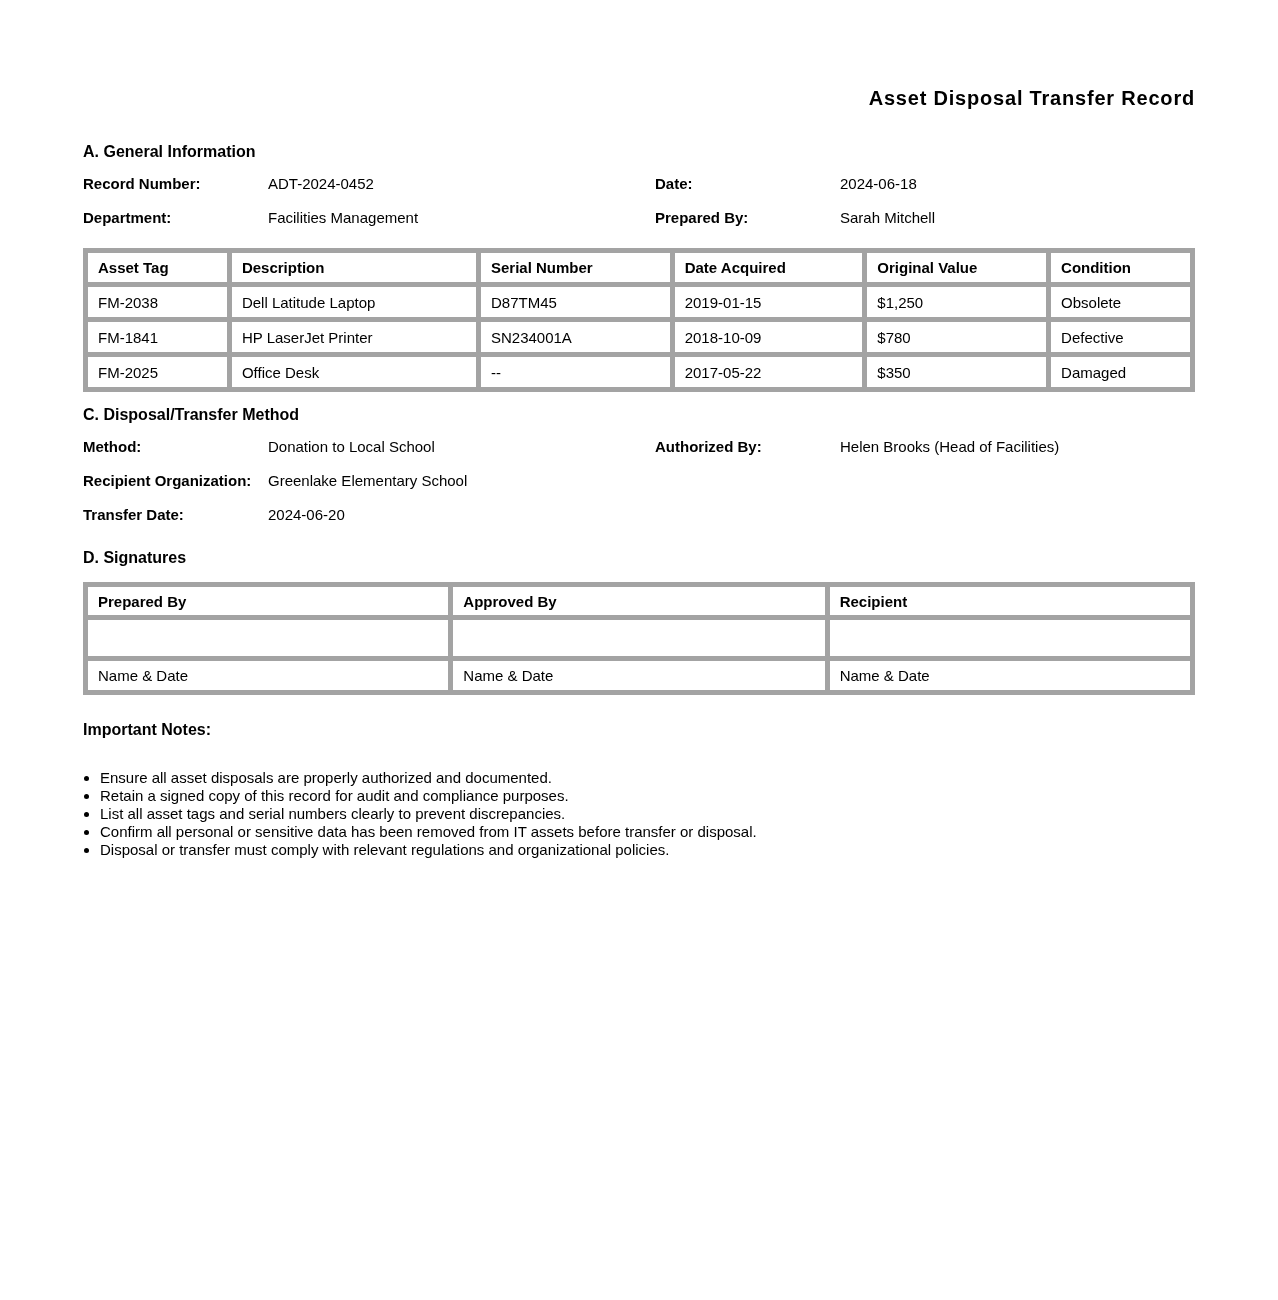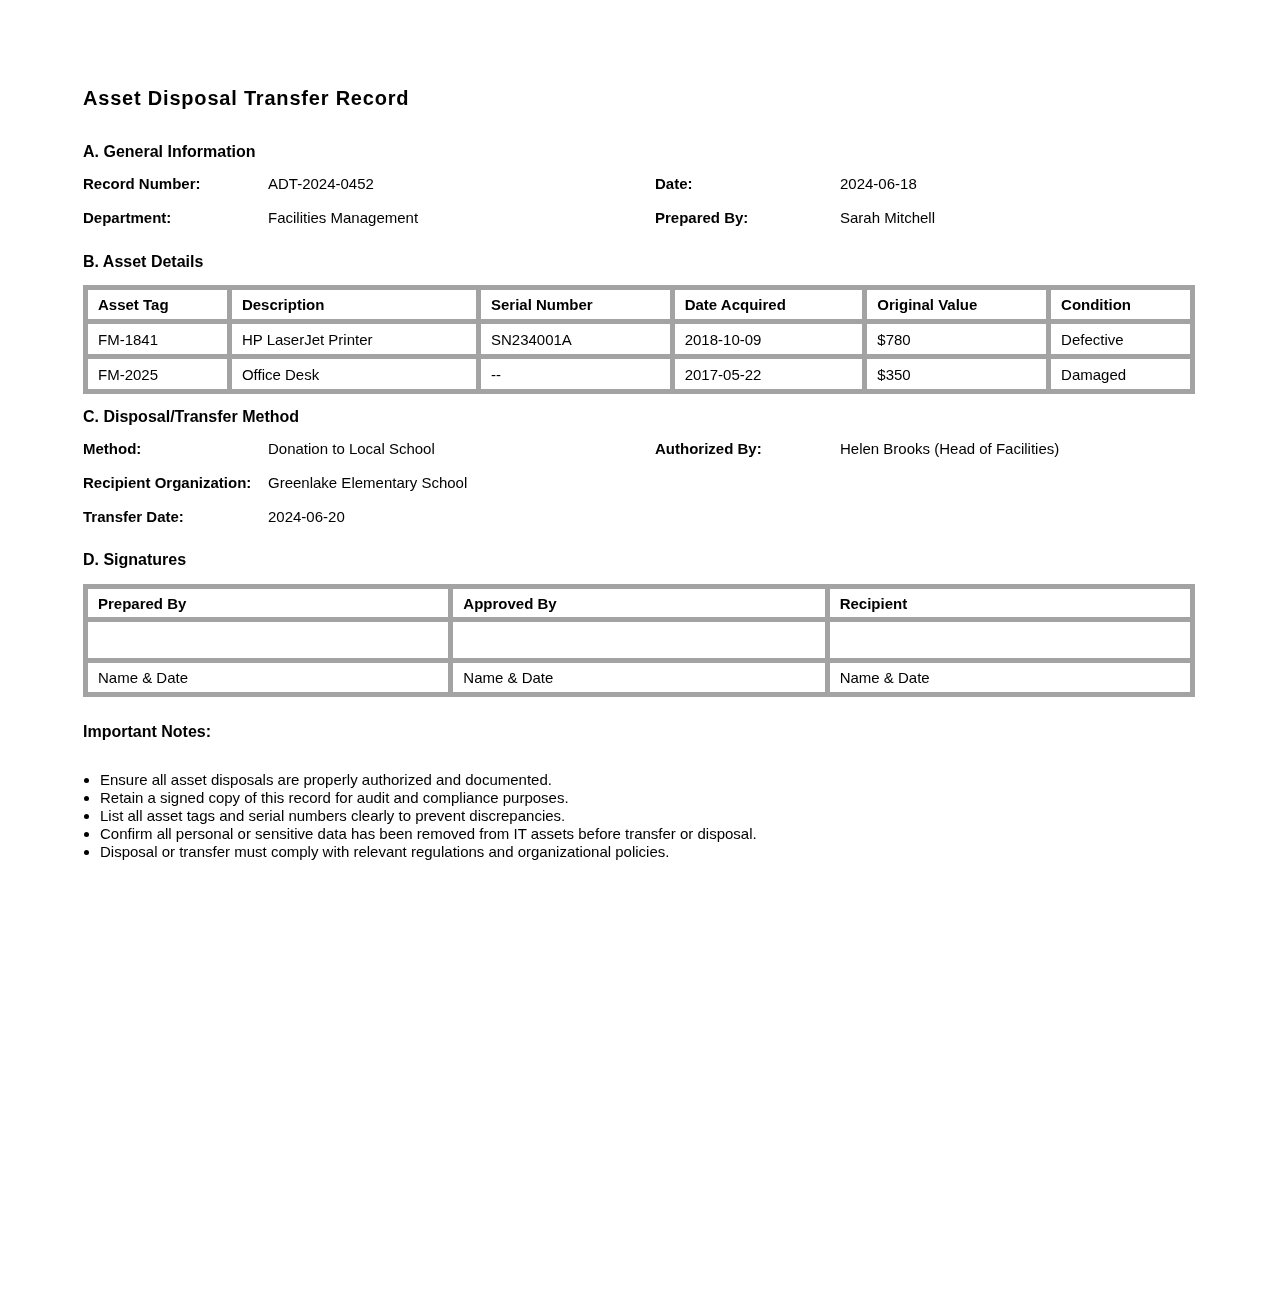--- a/index.html
+++ b/index.html
@@ -10,21 +10,21 @@
     font-family: "Liberation Sans", sans-serif;
     font-size: 15px;
     color: #000000;
   }
   .page { padding: 87px 83px 40px 83px; }
 
   .doc-title {
     font-size: 20px;
     font-weight: bold;
     letter-spacing: 0.8px;
-    text-align: left;
+    text-align: right;
     line-height: 23px;
   }
 
   .section-heading {
     font-size: 16px;
     font-weight: bold;
     line-height: 18px;
   }
   .mt-a { margin-top: 33px; }
   .mt-b { margin-top: 19px; }
@@ -99,21 +99,20 @@
         <span class="flabel">Department:</span>
         <span class="fvalue">Facilities Management</span>
       </div>
       <div class="field">
         <span class="flabel">Prepared By:</span>
         <span class="fvalue">Sarah Mitchell</span>
       </div>
     </div>
   </div>
 
-  <div class="section-heading mt-b">B. Asset Details</div>
   <table class="asset-table">
     <colgroup>
       <col style="width:13%">
         <col style="width:22.5%">
         <col style="width:17.5%">
       <col style="width:17.4%">
         <col style="width:16.6%">
         <col style="width:13%">
     </colgroup>
     <thead>
@@ -121,20 +120,28 @@
         <th>Asset Tag</th>
         <th>Description</th>
         <th>Serial Number</th>
         <th>Date Acquired</th>
         <th>Original Value</th>
         <th>Condition</th>
       </tr>
     </thead>
     <tbody>
       <tr>
+        <td>FM-2038</td>
+        <td>Dell Latitude Laptop</td>
+        <td>D87TM45</td>
+        <td>2019-01-15</td>
+        <td>$1,250</td>
+        <td>Obsolete</td>
+      </tr>
+      <tr>
         <td>FM-1841</td>
         <td>HP LaserJet Printer</td>
         <td>SN234001A</td>
         <td>2018-10-09</td>
         <td>$780</td>
         <td>Defective</td>
       </tr>
       <tr>
         <td>FM-2025</td>
         <td>Office Desk</td>

